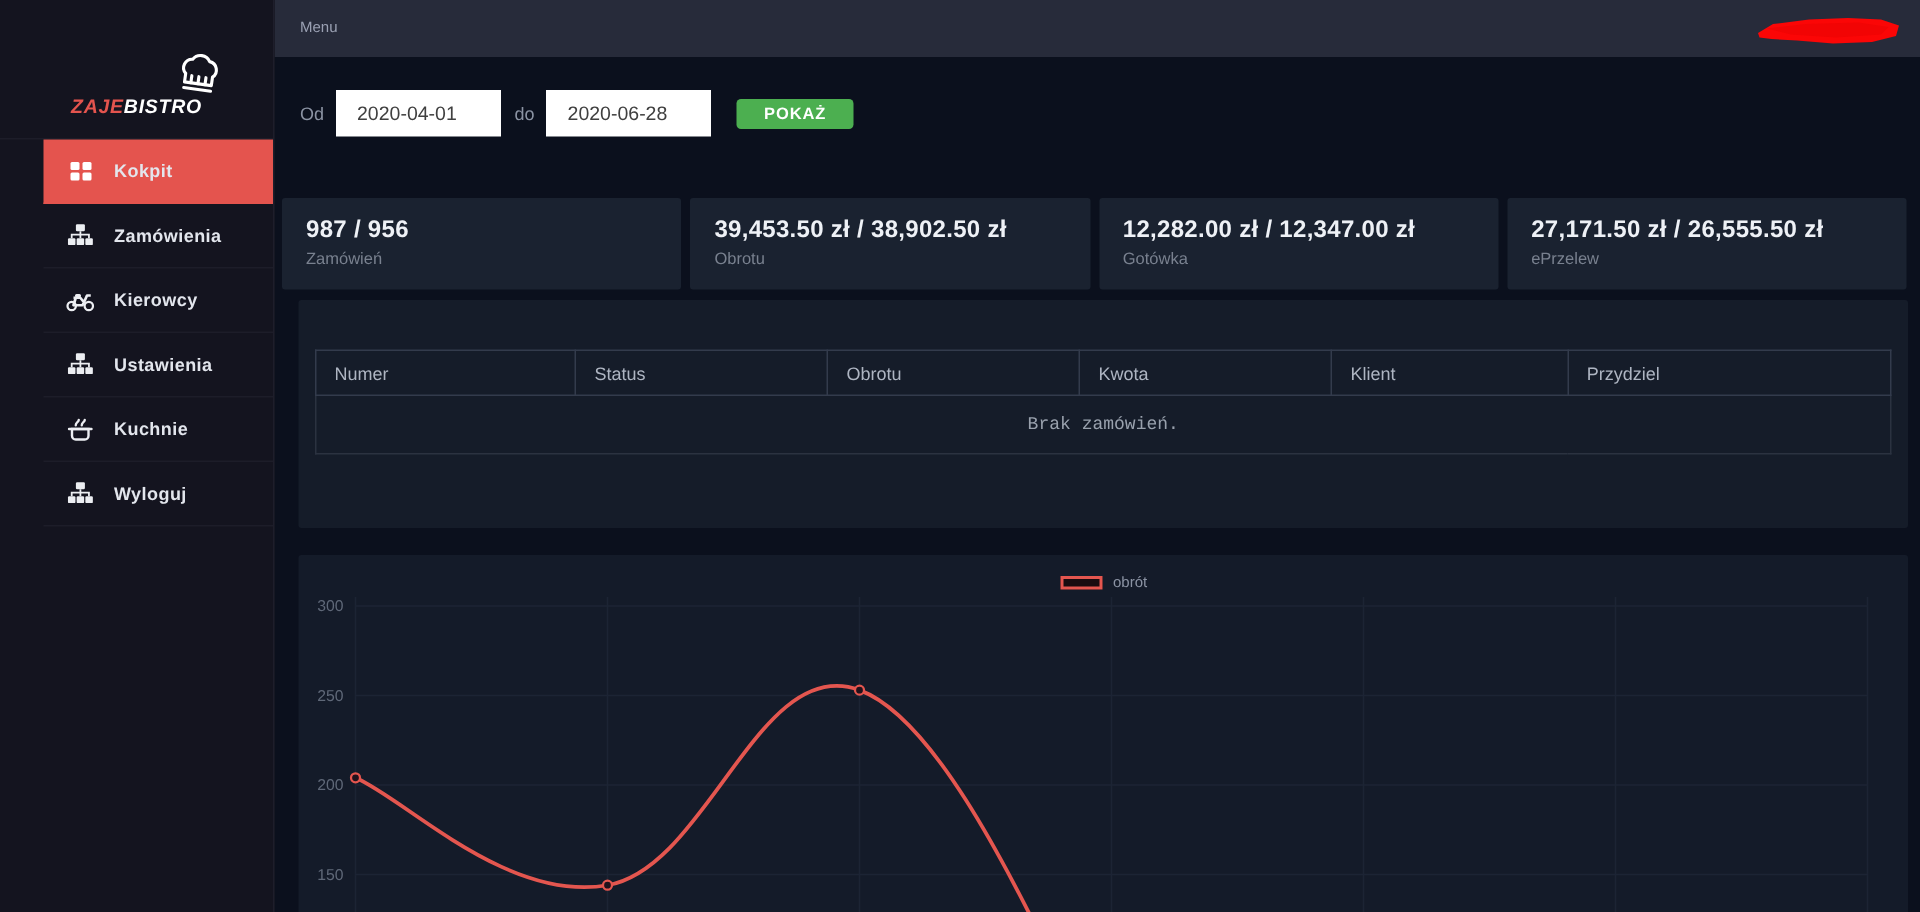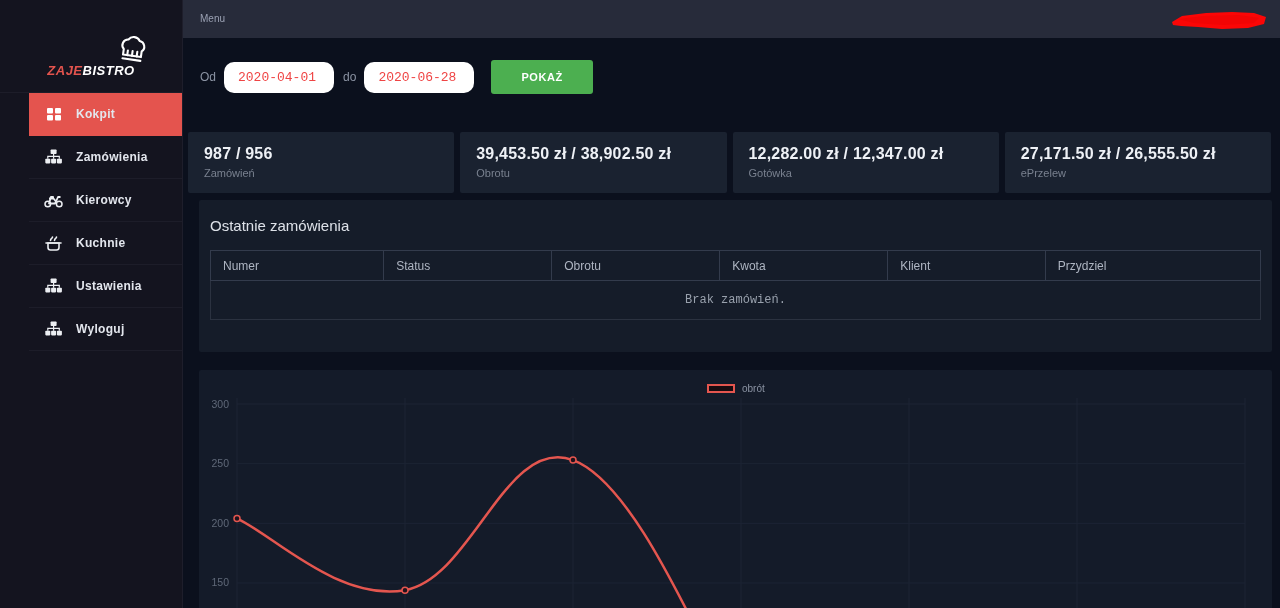--- a/index.html
+++ b/index.html
@@ -38,25 +38,25 @@
   }
   .menu-label { position:absolute; left:17px; top:13px; font-size:10px; color:#9aa0b2; cursor:pointer; }
   .redaction { position:absolute; right:6px; top:6px; }
 
   
   .content { position:absolute; left:183px; top:38px; right:0; bottom:0; background:#0b101d; }
 
   .filters { position:absolute; top:22px; left:17px; display:flex; align-items:center; }
   .filter-label { font-size:12px; color:#8b93a3; }
   .date-input {
-    width:110px; height:31px; margin:0 9px 0 8px; background:#ffffff; border:0; border-radius:10px;
-    padding:0 14px; font-size:13px; color:#ef4444; font-family:Liberation Mono, monospace;
+    width:110px; height:31px; margin:0 9px 0 8px; background:#ffffff; border:0; border-radius:0;
+    padding:0 14px; font-size:13px; color:#404040; font-family:Liberation Sans, sans-serif;
   }
   .btn-show {
-    margin-left:8px; height:34px; padding:0 30px; background:#4caf50; color:#fff;
+    margin-left:8px; height:20px; padding:0 18px; background:#4caf50; color:#fff;
     border:0; border-radius:3px; font-size:11px; font-weight:bold; letter-spacing:.6px;
     cursor:pointer; font-family:"Liberation Sans",sans-serif;
   }
 
   .cards { position:absolute; top:74px; left:5px; right:9px; display:flex; gap:6px;margin-top:20px; }
   .card { flex:1; background:#1a2230; border-radius:2px; padding:13px 16px 14px; }
   .card-value { font-size:16px; font-weight:bold; color:#eef1f6; letter-spacing:.2px; }
   .card-label { font-size:11px; color:#79818f; margin-top:4px; }
 
   .orders-panel {
@@ -139,43 +139,43 @@
             <path d="M5 5.5 h4.5 l2.5 3 2 -4.5 h2.5 M6.5 5.5 l-1.5 5 h6 l1 -2" stroke="#eceef2" stroke-width="1.8" fill="none" stroke-linejoin="round"></path>
             <rect x="6" y="3" width="4" height="2.4" rx="1" fill="#eceef2"></rect>
           </svg>
       </span>
       <span class="nav-label">Kierowcy</span>
     </div>
 
     <div class="nav-item">
       <span class="nav-icon">
         <svg width="17" height="16" viewBox="0 0 17 16">
-            <g fill="none" stroke="#eceef2" stroke-width="1.6" stroke-linecap="round">
-              <path d="M3 8 h11 v4.5 a2.5 2.5 0 0 1 -2.5 2.5 h-6 A2.5 2.5 0 0 1 3 12.5 z"></path>
-              <path d="M1 8 h15"></path>
-              <path d="M5.5 5.5 c0 -2 2 -2 2 -3.5 M9.5 5.5 c0 -2 2 -2 2 -3.5"></path>
-            </g>
-          </svg>
-      </span>
-      <span class="nav-label">Kuchnie</span>
-    </div>
-
-    <div class="nav-item">
-      <span class="nav-icon">
-        <svg width="17" height="16" viewBox="0 0 17 16">
             <g fill="#eceef2">
               <rect x="5.6" y="0.5" width="6" height="4.6" rx="0.8"></rect>
               <rect x="0.3" y="9.8" width="5" height="4.6" rx="0.8"></rect>
               <rect x="6.1" y="9.8" width="5" height="4.6" rx="0.8"></rect>
               <rect x="11.9" y="9.8" width="5" height="4.6" rx="0.8"></rect>
             </g>
             <path d="M8.6 5.1 v2.3 M2.8 9.8 V7.4 h11.5 v2.4 M8.6 7.4 v2.4" stroke="#eceef2" stroke-width="1.2" fill="none"></path>
           </svg>
       </span>
       <span class="nav-label">Ustawienia</span>
+    </div>
+
+    <div class="nav-item">
+      <span class="nav-icon">
+        <svg width="17" height="16" viewBox="0 0 17 16">
+            <g fill="none" stroke="#eceef2" stroke-width="1.6" stroke-linecap="round">
+              <path d="M3 8 h11 v4.5 a2.5 2.5 0 0 1 -2.5 2.5 h-6 A2.5 2.5 0 0 1 3 12.5 z"></path>
+              <path d="M1 8 h15"></path>
+              <path d="M5.5 5.5 c0 -2 2 -2 2 -3.5 M9.5 5.5 c0 -2 2 -2 2 -3.5"></path>
+            </g>
+          </svg>
+      </span>
+      <span class="nav-label">Kuchnie</span>
     </div>
 
     <div class="nav-item">
       <span class="nav-icon">
         <svg width="17" height="16" viewBox="0 0 17 16">
             <g fill="#eceef2">
               <rect x="5.6" y="0.5" width="6" height="4.6" rx="0.8"></rect>
               <rect x="0.3" y="9.8" width="5" height="4.6" rx="0.8"></rect>
               <rect x="6.1" y="9.8" width="5" height="4.6" rx="0.8"></rect>
               <rect x="11.9" y="9.8" width="5" height="4.6" rx="0.8"></rect>
@@ -219,21 +219,20 @@
       <div class="card-value">12,282.00 zł / 12,347.00 zł</div>
       <div class="card-label">Gotówka</div>
     </div>
     <div class="card">
       <div class="card-value">27,171.50 zł / 26,555.50 zł</div>
       <div class="card-label">ePrzelew</div>
     </div>
   </div>
 
   <div class="orders-panel">
-    <div class="panel-title">Ostatnie zamówienia</div>
     <table class="orders-table">
       <colgroup>
         <col style="width:16.5%">
           <col style="width:16%">
           <col style="width:16%">
         <col style="width:16%">
           <col style="width:15%">
           <col style="width:20.5%">
       </colgroup>
       <thead>

